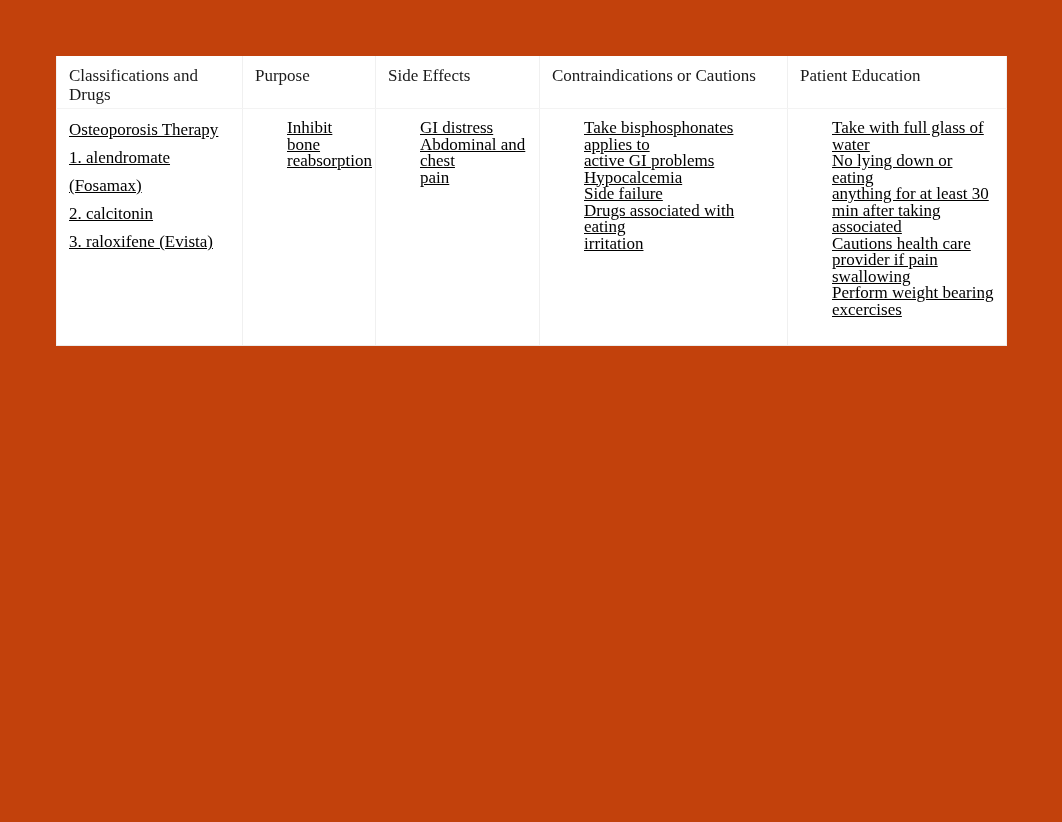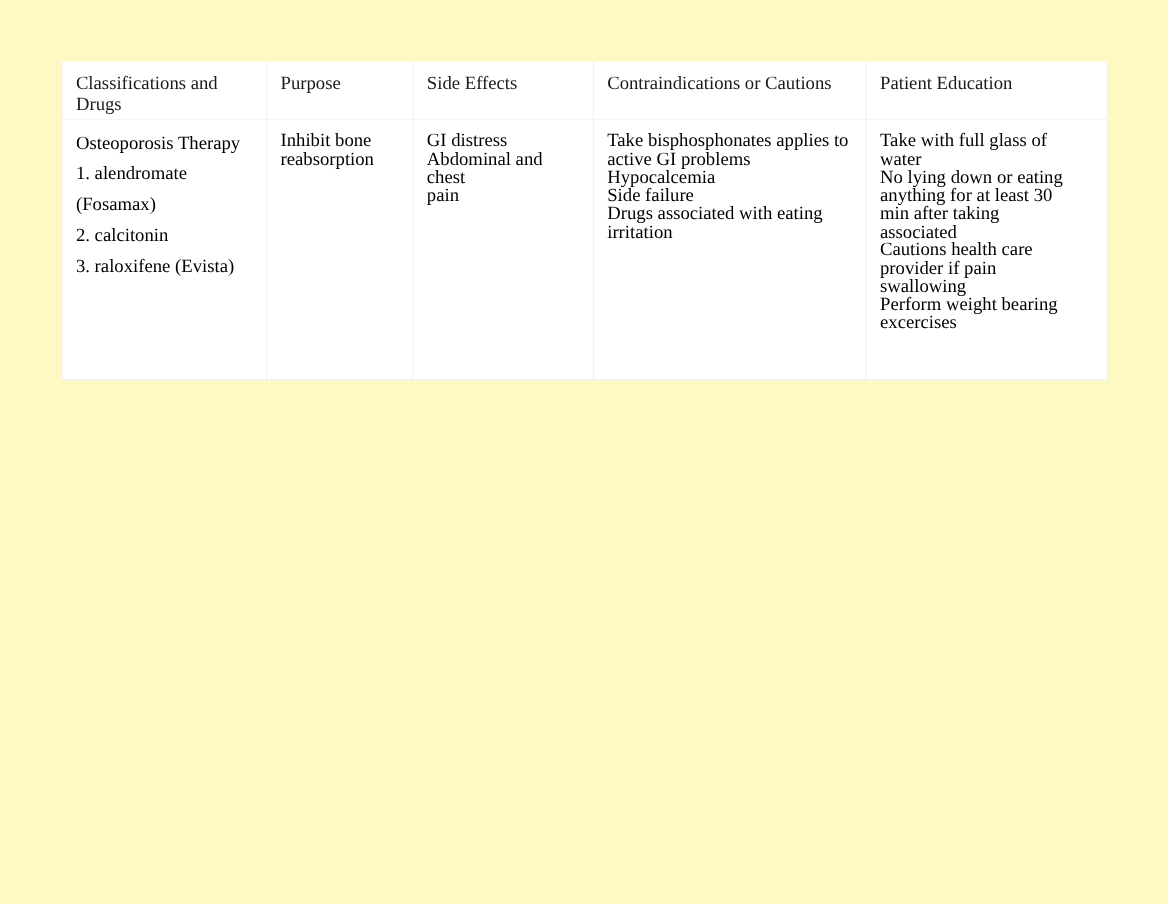--- a/index.html
+++ b/index.html
@@ -15,21 +15,21 @@
     position: relative;
     overflow: hidden;
   }
 
   .page {
     position: absolute;
     left: 0;
     top: 0;
     width: 1062px;
     height: 822px;
-    background: #fef9c3;
+    background: #c2410c;
   }
 
   .drug-table {
     position: absolute;
     left: 56px;
     top: 56px;
     width: 950px;
     border-collapse: collapse;
     table-layout: fixed;
     background: #ffffff;
@@ -70,38 +70,39 @@
     line-height: 19px;
     color: #1a1a1a;
     font-weight: normal;
     white-space: pre-line;
   }
 
   .cell-block {
     font-size: 17px;
     line-height: 19px;
     color: #000000;
+    text-decoration: underline;
   }
 
   
   .c1-line {
     font-size: 17px;
     line-height: 19px;
     margin: 0 0 9px 0;
   }
   .c1-line.first { margin-top: 3px; }
 
   
   .tight-line {
     font-size: 17px;
     line-height: 16.5px;
     margin: 0;
     white-space: normal;
   }
-  .tight-block { margin-top: 3px; }
+  .tight-block { margin-top: 3px; margin-left: 32px; }
 </style>
 </head>
 <body>
 
 <div class="page">
 
   <table class="drug-table">
     <colgroup>
       <col class="col-1">
       <col class="col-2">

